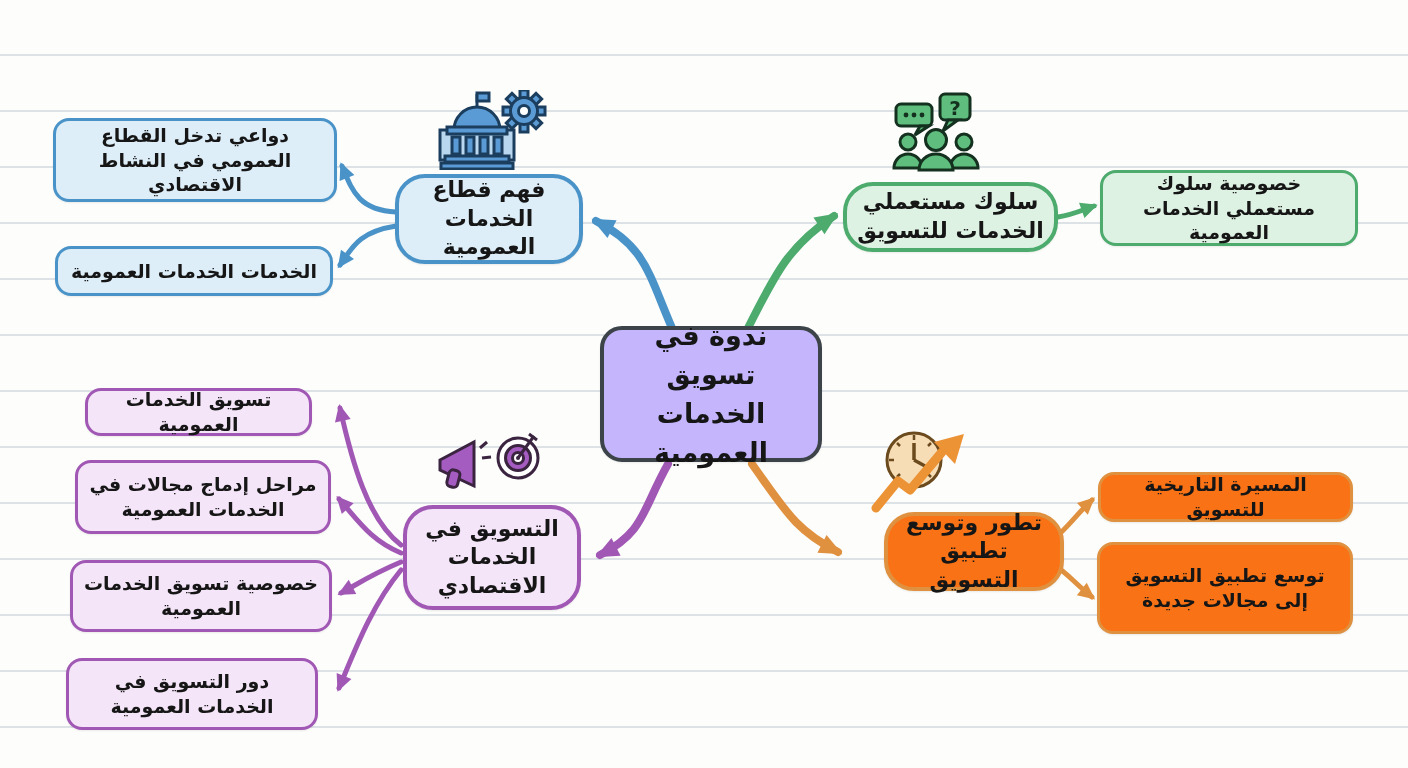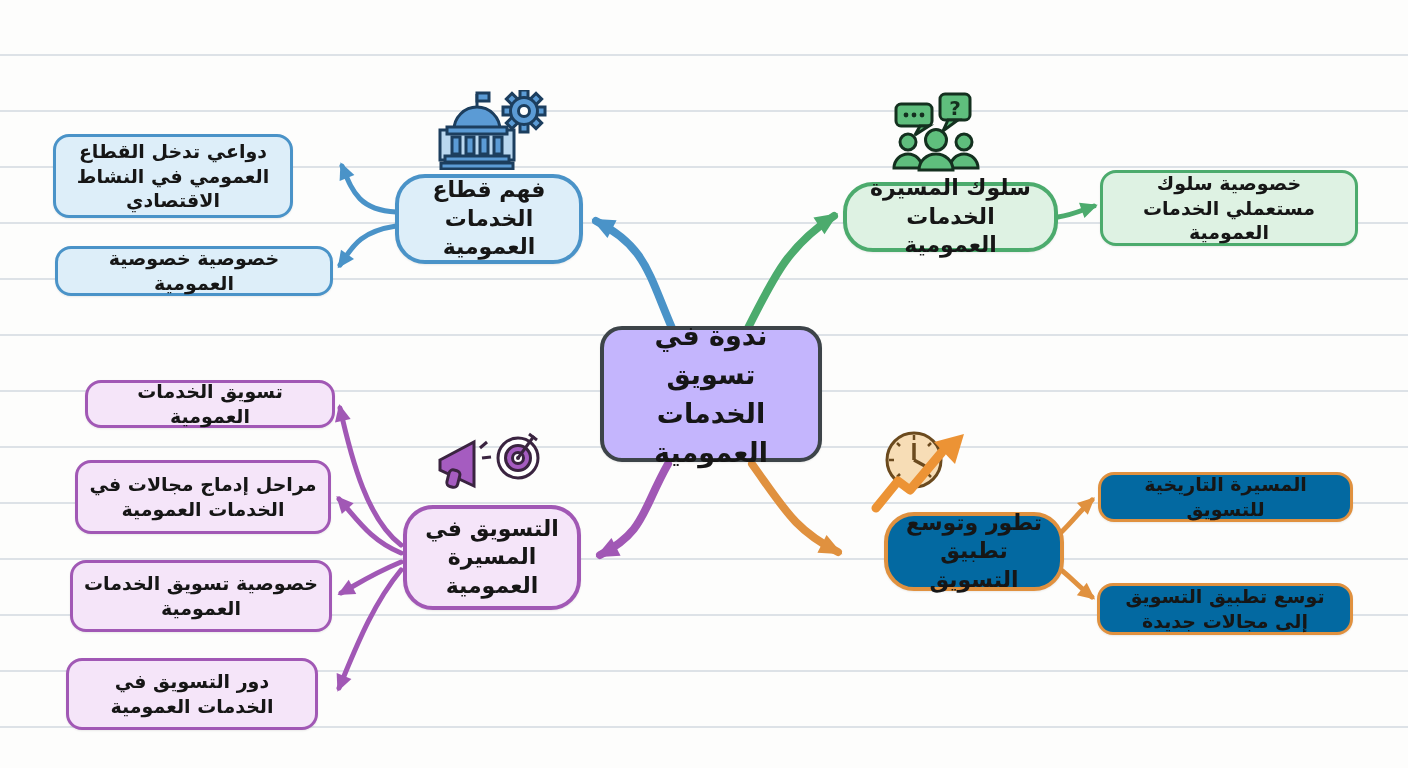--- a/index.html
+++ b/index.html
@@ -21,21 +21,21 @@
   }
   .center-node{
     background:#c4b5fd;border:4px solid #3d4449;border-radius:22px;
     font-size:27px;line-height:1.45;
   }
   .branch{font-size:22px;border-width:4px;border-style:solid;}
   .child{font-size:19px;border-width:3px;border-style:solid;border-radius:16px;}
   .blue{background:#ddeef9;border-color:#4a93c8;}
   .green{background:#def2e3;border-color:#4cab6d;}
   .purple{background:#f5e5f9;border-color:#a158b5;}
-  .orange{background:#0369a1;border-color:#e0913f;}
+  .orange{background:#f97316;border-color:#e0913f;}
   svg.connectors{position:absolute;left:0;top:0;width:1408px;height:768px;pointer-events:none;}
   .icon{position:absolute;}
 </style>
 </head>
 <body>
 
 <svg class="connectors" viewBox="0 0 1408 768">
   <defs>
     <marker id="ab" markerUnits="userSpaceOnUse" markerWidth="28" markerHeight="28" refX="20" refY="13" orient="auto">
         <path d="M2,3 L25,13 L2,23 Z" fill="#4a93c8"></path>
@@ -164,27 +164,27 @@
     <line x1="58" y1="34" x2="58" y2="17" stroke-width="3.5"></line>
     <line x1="58" y1="34" x2="69" y2="40" stroke-width="3.5"></line>
   </g>
   <polyline points="20,82 42,55 54,64 86,26" stroke="#ec9335" stroke-width="9" fill="none" stroke-linecap="round" stroke-linejoin="round"></polyline>
   <polygon points="78,16 108,8 99,38" fill="#ec9335"></polygon>
 </svg>
 
 <div class="node center-node" style="left:600px;top:326px;width:222px;height:136px">ندوة في تسويق الخدمات العمومية</div>
 
 <div class="node branch blue" style="left:395px;top:174px;width:188px;height:90px">فهم قطاع الخدمات العمومية</div>
-<div class="node child blue" style="left:53px;top:134px;width:240px;height:84px">دواعي تدخل القطاع العمومي في النشاط الاقتصادي</div>
-<div class="node child blue" style="left:55px;top:246px;width:278px;height:50px">خصوصية خصوصية العمومية</div>
+<div class="node child blue" style="left:53px;top:118px;width:284px;height:84px">دواعي تدخل القطاع العمومي في النشاط الاقتصادي</div>
+<div class="node child blue" style="left:55px;top:246px;width:278px;height:50px">الخدمات الخدمات العمومية</div>
 
-<div class="node branch green" style="left:843px;top:182px;width:215px;height:70px">سلوك المسيرة الخدمات العمومية</div>
+<div class="node branch green" style="left:843px;top:182px;width:215px;height:70px">سلوك مستعملي الخدمات للتسويق</div>
 <div class="node child green" style="left:1100px;top:170px;width:258px;height:76px">خصوصية سلوك مستعملي الخدمات العمومية</div>
 
-<div class="node branch purple" style="left:403px;top:505px;width:178px;height:105px">التسويق في المسيرة العمومية</div>
-<div class="node child purple" style="left:85px;top:380px;width:250px;height:48px">تسويق الخدمات العمومية</div>
+<div class="node branch purple" style="left:403px;top:505px;width:178px;height:105px">التسويق في الخدمات الاقتصادي</div>
+<div class="node child purple" style="left:85px;top:388px;width:227px;height:48px">تسويق الخدمات العمومية</div>
 <div class="node child purple" style="left:75px;top:460px;width:256px;height:74px">مراحل إدماج مجالات في الخدمات العمومية</div>
 <div class="node child purple" style="left:70px;top:560px;width:262px;height:72px">خصوصية تسويق الخدمات العمومية</div>
 <div class="node child purple" style="left:66px;top:658px;width:252px;height:72px">دور التسويق في الخدمات العمومية</div>
 
 <div class="node branch orange" style="left:884px;top:512px;width:180px;height:79px">تطور وتوسع تطبيق التسويق</div>
 <div class="node child orange" style="left:1098px;top:472px;width:255px;height:50px">المسيرة التاريخية للتسويق</div>
-<div class="node child orange" style="left:1097px;top:583px;width:256px;height:52px">توسع تطبيق التسويق إلى مجالات جديدة</div>
+<div class="node child orange" style="left:1097px;top:542px;width:256px;height:92px">توسع تطبيق التسويق إلى مجالات جديدة</div>
 
 </body></html>

